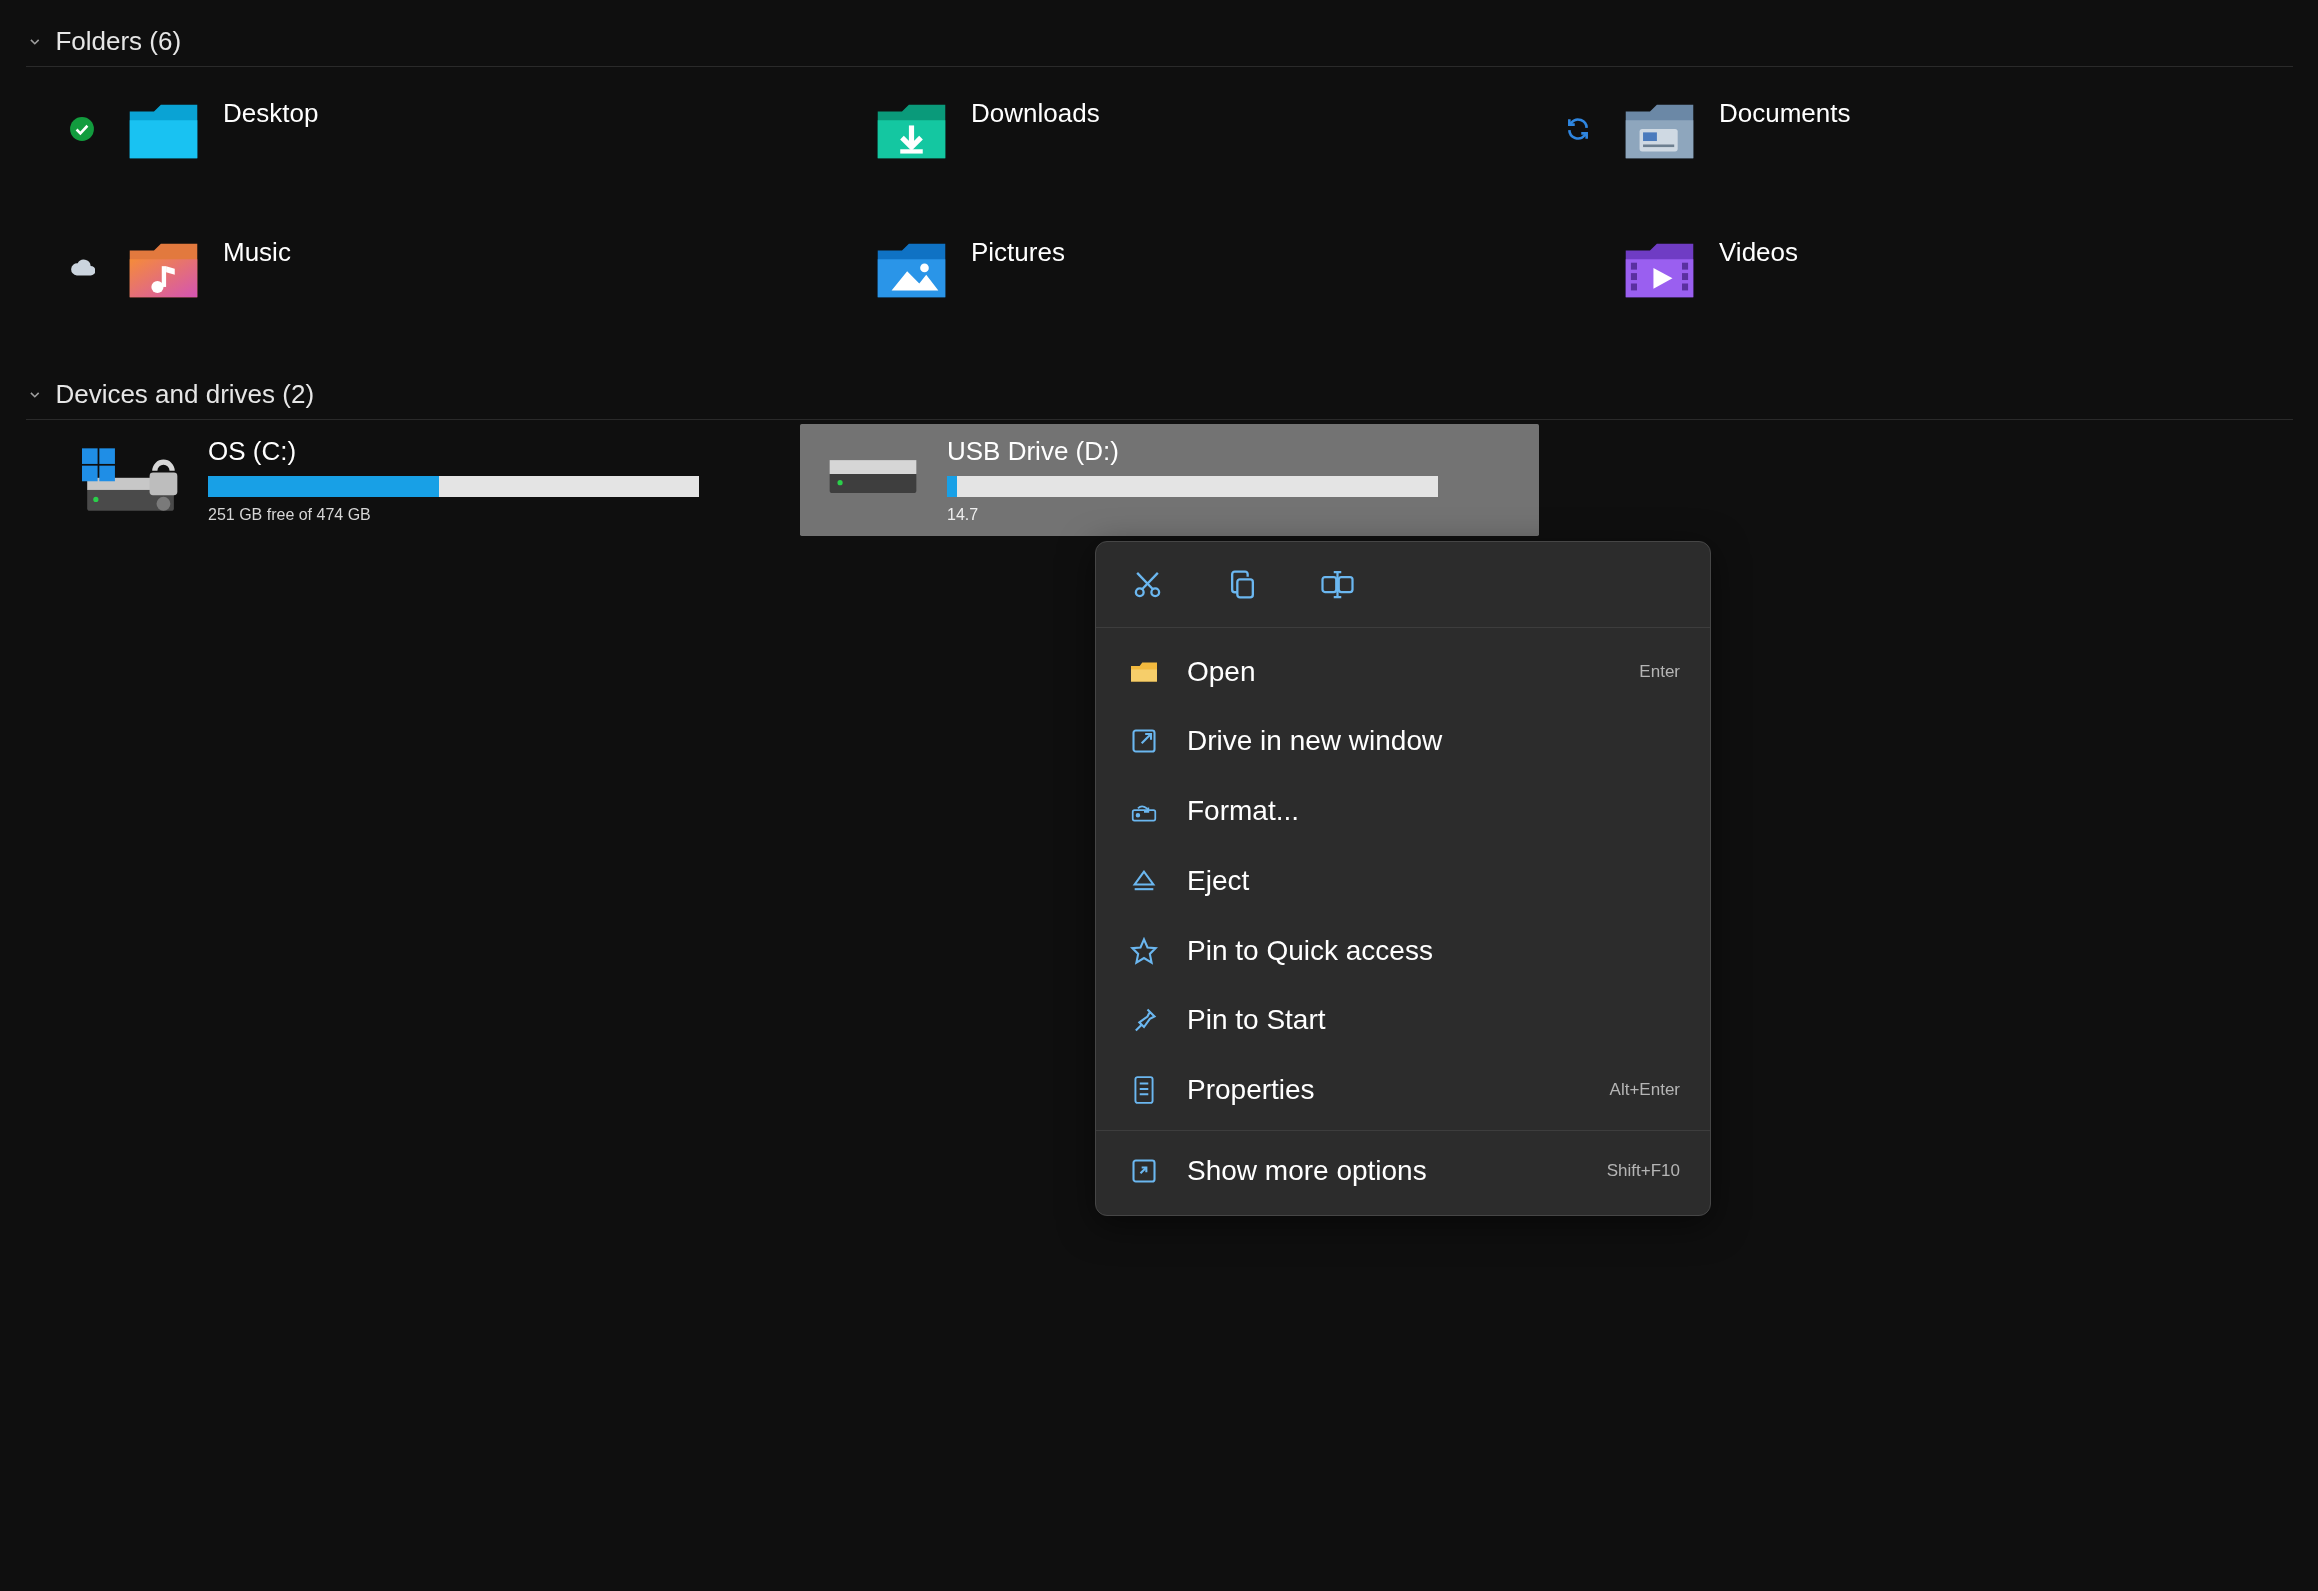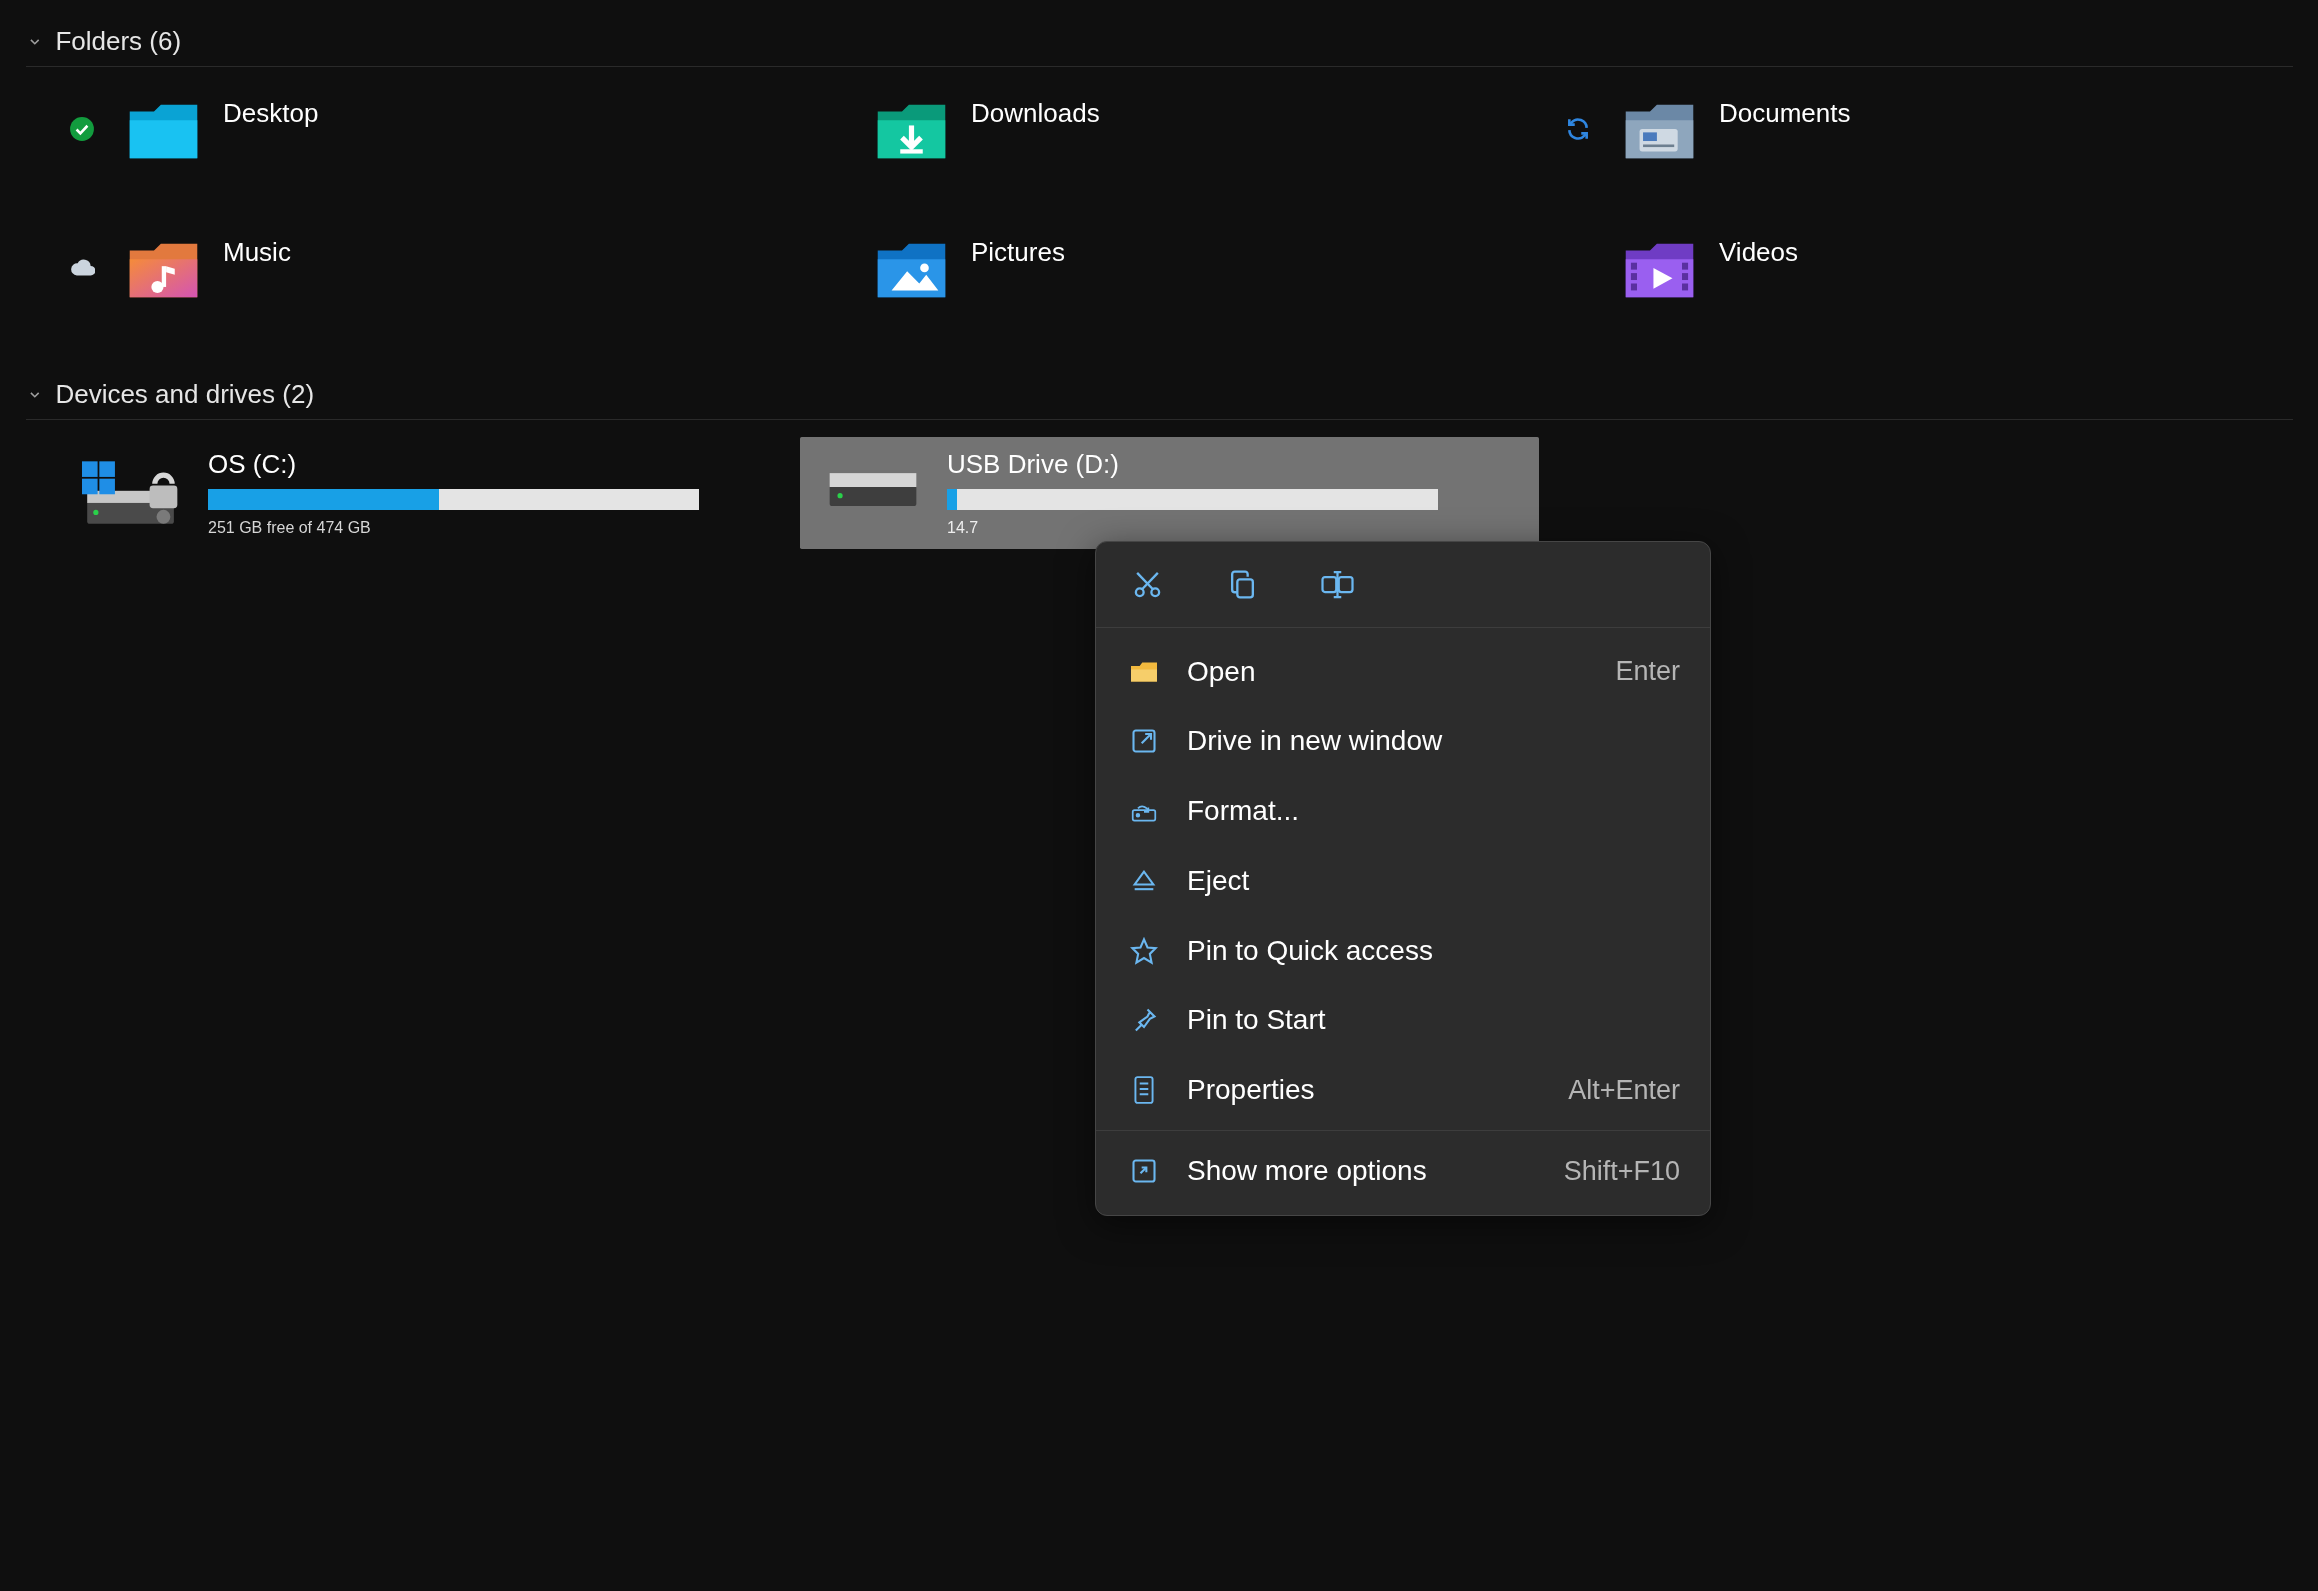--- a/index.html
+++ b/index.html
@@ -14,21 +14,21 @@
   }
   .container { padding: 17.4px 26px; }
 
   
   .section-header {
     display: flex;
     align-items: center;
     gap: 12px;
     padding: 8.7px 0;
     border-bottom: 0.9px solid #2a2a2a;
-    margin-bottom: 17px;
+    margin-bottom: 4px;
     width: 100%;
   }
   .section-header .chev {
     width: 17.4px; height: 17.4px; display:flex; align-items:center; justify-content:center;
     color:#9e9e9e;
   }
   .section-header .title { color:#e6e6e6; font-size:26px; }
 
   
   .folders-grid {
@@ -105,21 +105,21 @@
   .ctx-item {
     display:flex;
     align-items:center;
     gap:26px;
     padding: 17.4px 30px;
     font-size:28px;
     color:#ffffff;
   }
   .ctx-item .ic { width:35px; height:35px; display:flex; align-items:center; justify-content:center; color:#6bb7f0;}
   .ctx-item .lbl { flex:1; }
-  .ctx-item .sc { color:#b5b5b5; font-size:27px; }
+  .ctx-item .sc { color:#b5b5b5; font-size:17px; }
   .ctx-sep { height:0.9px; background:#3d3d3d; margin:5.2px 0;}
 </style>
 </head>
 <body>
 
 <div class="container">
 
   <div class="section-header">
     <span class="chev">
       <svg width="15.6" height="15.6" viewBox="0 0 24 24" fill="none" stroke="currentColor" stroke-width="2.4">

